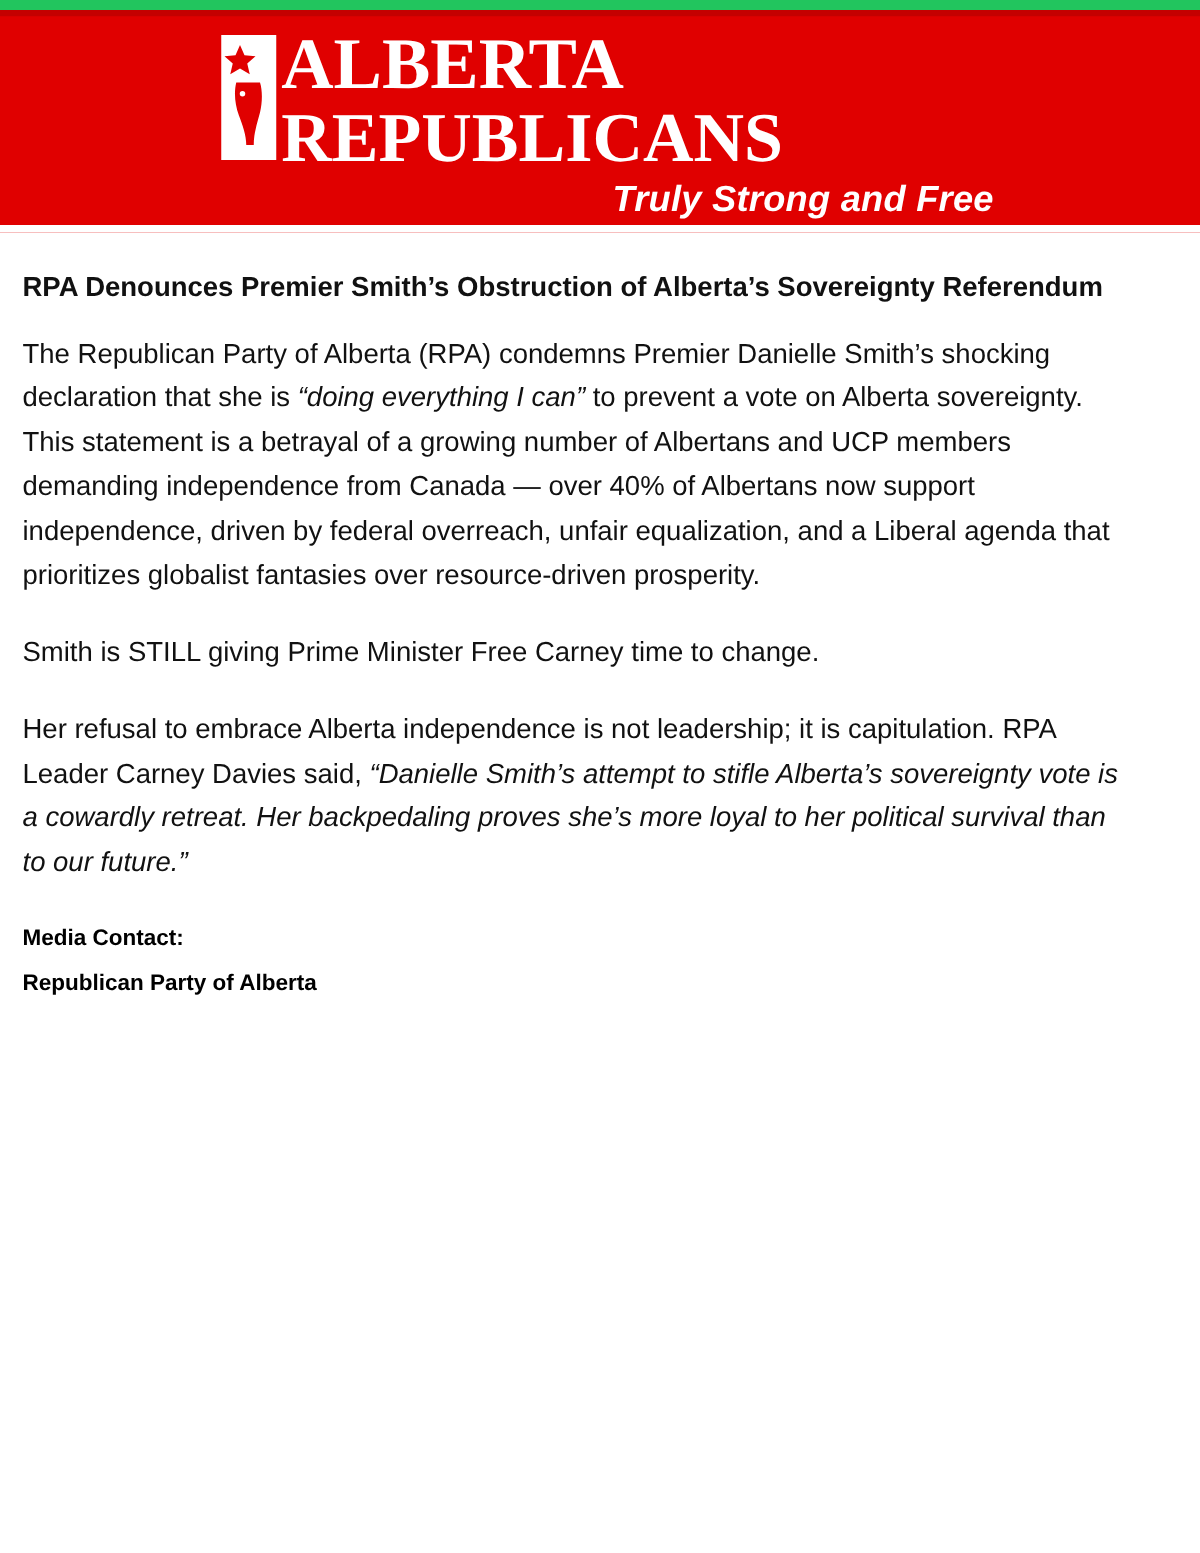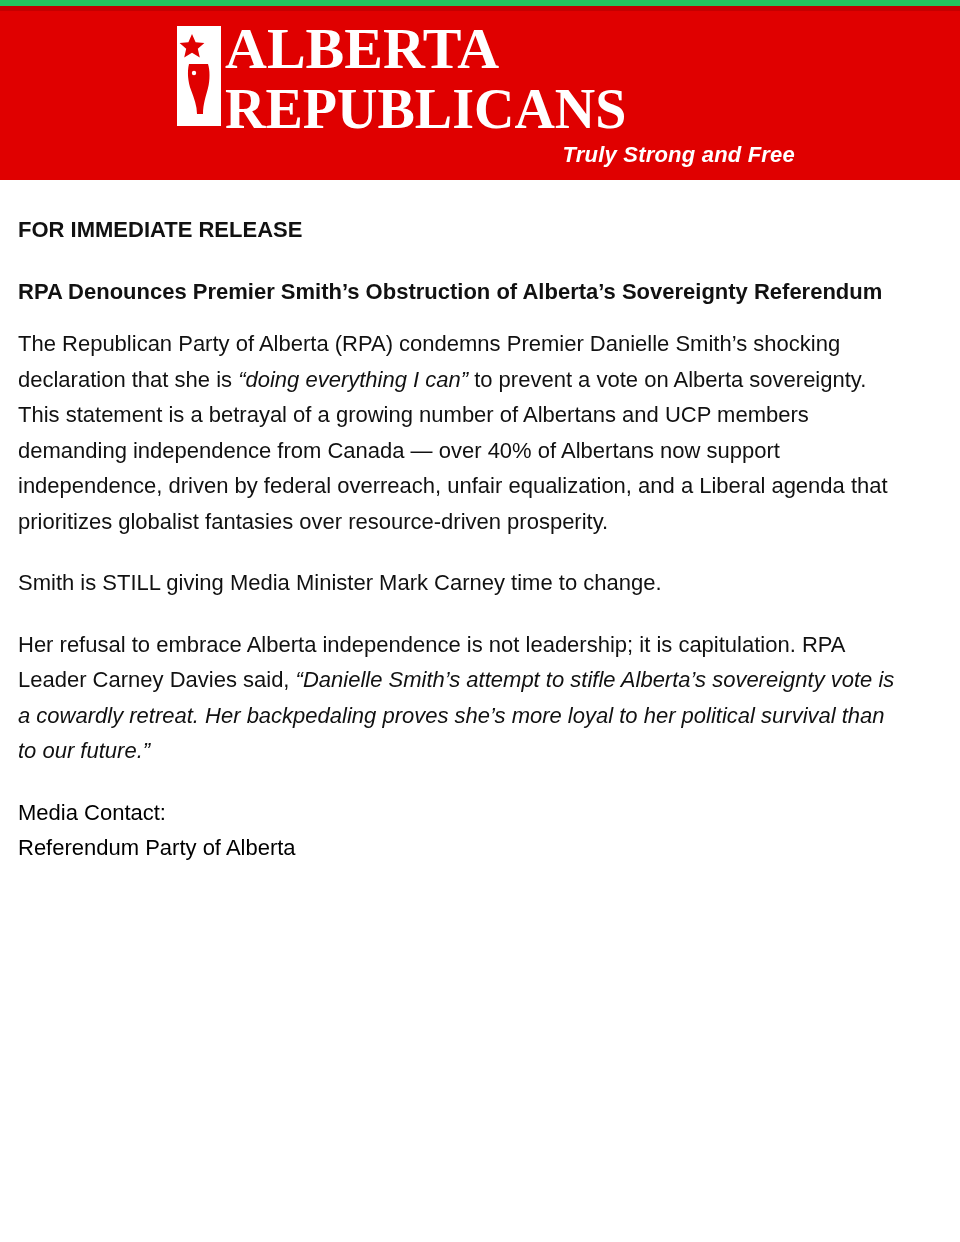--- a/index.html
+++ b/index.html
@@ -15,21 +15,21 @@
     overflow: hidden;
   }
 
   
   .banner {
     position: relative;
     width: 960px;
     height: 186px;
     background: #e00000;
     box-sizing: border-box;
-    border-top: 6px solid #22c55e;
+    border-top: 8px solid #22c55e;
     border-bottom: 6px solid #ffffff;
     overflow: hidden;
   }
   .banner-rule-top {
     position: absolute;
     left: 0; top: 0;
     width: 960px; height: 5px;
     background: #c40000;
   }
   .banner-inner {
@@ -71,21 +71,21 @@
     font-size: 56px;
     line-height: 62px;
   }
   .tagline {
     position: absolute;
     right: 165px;
     top: 136px;
     font-family: "Liberation Sans", sans-serif;
     font-style: italic;
     font-weight: bold;
-    font-size: 22px;
+    font-size: 29px;
     color: #ffffff;
     white-space: nowrap;
     letter-spacing: 0.2px;
   }
 
   
   .doc {
     padding: 26px 54px 0 18px;
     box-sizing: border-box;
   }
@@ -96,22 +96,22 @@
     color: #111111;
   }
   .doc p.bold {
     font-weight: bold;
   }
   .doc p.head {
     font-weight: bold;
     margin-bottom: 17px;
   }
   .doc .contact {
-    font-weight: normal;
-    font-size: 22px;
+    font-weight: bold;
+    font-size: 18px;
     line-height: 35.5px;
     margin-top: 6px;
   }
   .doc .contact div { white-space: nowrap; }
   em { font-style: italic; }
 </style>
 </head>
 <body>
 
 <div class="banner">
@@ -132,30 +132,29 @@
         <div class="line1">ALBERTA</div>
         <div class="line2">REPUBLICANS</div>
       </div>
     </div>
   </div>
   <div class="tagline">Truly Strong and Free</div>
 </div>
 
 <div class="doc">
 
-  <p class="bold">FOR IMMEDIATE RELEASE</p>
 
 
   <p class="head">RPA Denounces Premier Smith’s Obstruction of Alberta’s Sovereignty Referendum</p>
 
   <p><span>The Republican Party of Alberta (RPA) condemns Premier Danielle Smith’s shocking declaration that she is </span><em>“doing everything I can”</em><span> to prevent a vote on Alberta sovereignty. This statement is a betrayal of a growing number of Albertans and UCP members demanding independence from Canada — over 40% of Albertans now support independence, driven by federal overreach, unfair equalization, and a Liberal agenda that prioritizes globalist fantasies over resource-driven prosperity.</span></p>
 
-  <p>Smith is STILL giving Media Minister Mark Carney time to change.</p>
+  <p>Smith is STILL giving Prime Minister Free Carney time to change.</p>
 
 
   <p><span>Her refusal to embrace Alberta independence is not leadership; it is capitulation. RPA Leader Carney Davies said, </span><em>“Danielle Smith’s attempt to stifle Alberta’s sovereignty vote is a cowardly retreat. Her backpedaling proves she’s more loyal to her political survival than to our future.”</em></p>
 
   <div class="contact">
     <div>Media Contact:</div>
-    <div>Referendum Party of Alberta</div>
+    <div>Republican Party of Alberta</div>
   </div>
 
 </div>
 
 </body></html>

